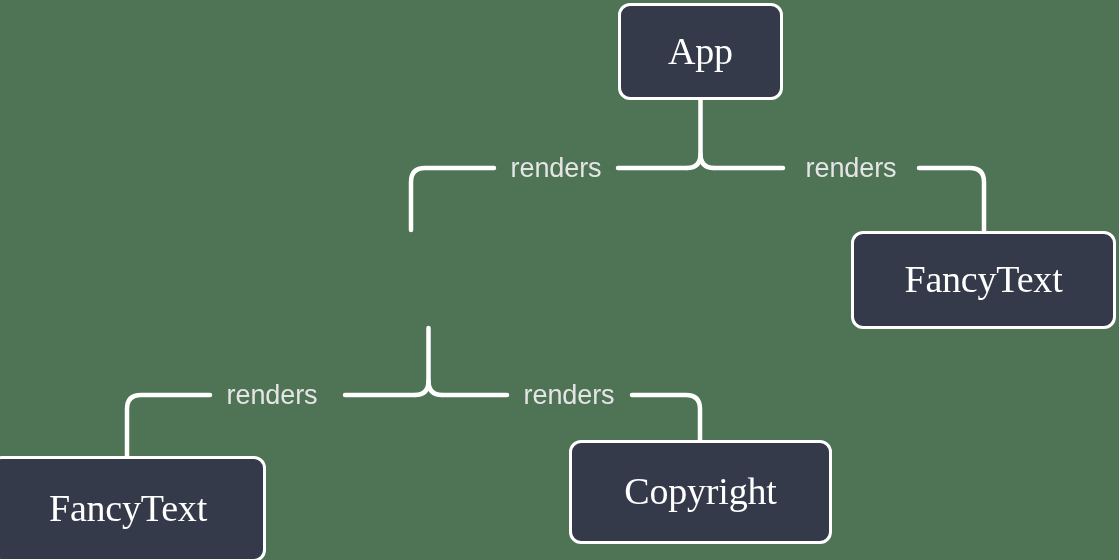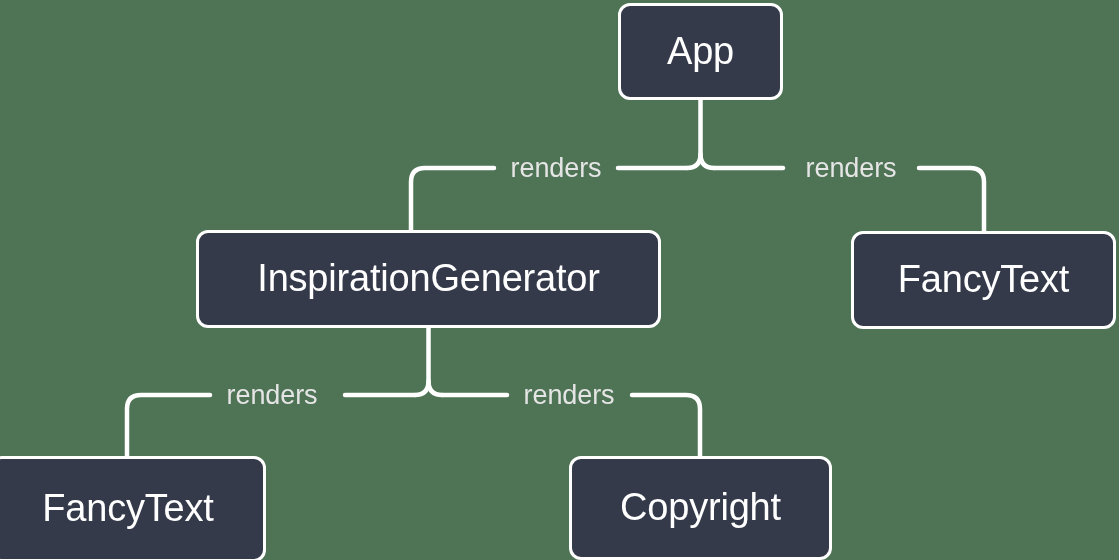--- a/index.html
+++ b/index.html
@@ -37,20 +37,21 @@
     font-size: 38px;
     font-weight: 400;
     letter-spacing: -0.2px;
     white-space: nowrap;
     z-index: 2;
   }
   .node-label {
     display: block;
     line-height: 1;
     padding-bottom: 2px;
+    font-family: Liberation Serif, serif;
   }
   .edge-label {
     position: absolute;
     color: #e5e5e5;
     font-size: 27px;
     font-weight: 400;
     line-height: 1;
     white-space: nowrap;
     transform: translate(-50%, -50%);
     letter-spacing: -0.1px;
@@ -82,33 +83,30 @@
 
       <path d="M 442 395 L 507 395"></path>
       <path d="M 632 395 L 686 395 Q 700 395 700 409 L 700 456"></path>
     </g>
   </svg>
 
   <div class="node" style="left:618px; top:3px; width:165px; height:97px;">
     <span class="node-label">App</span>
   </div>
 
-  <div class="node" style="left:196px; top:230px; width:465px; height:98px;">
-    <span class="node-label">InspirationGenerator</span>
-  </div>
 
   <div class="node" style="left:851px; top:231px; width:265px; height:98px;">
     <span class="node-label">FancyText</span>
   </div>
 
   <div class="node" style="left:-10px; top:456px; width:276px; height:106px;">
     <span class="node-label">FancyText</span>
   </div>
 
-  <div class="node" style="left:569px; top:456px; width:263px; height:104px;">
+  <div class="node" style="left:569px; top:440px; width:263px; height:104px;">
     <span class="node-label">Copyright</span>
   </div>
 
   <div class="edge-label" style="left:556px; top:168px;">renders</div>
 
   <div class="edge-label" style="left:851px; top:168px;">renders</div>
 
   <div class="edge-label" style="left:272px; top:395px;">renders</div>
 
   <div class="edge-label" style="left:569px; top:395px;">renders</div>

